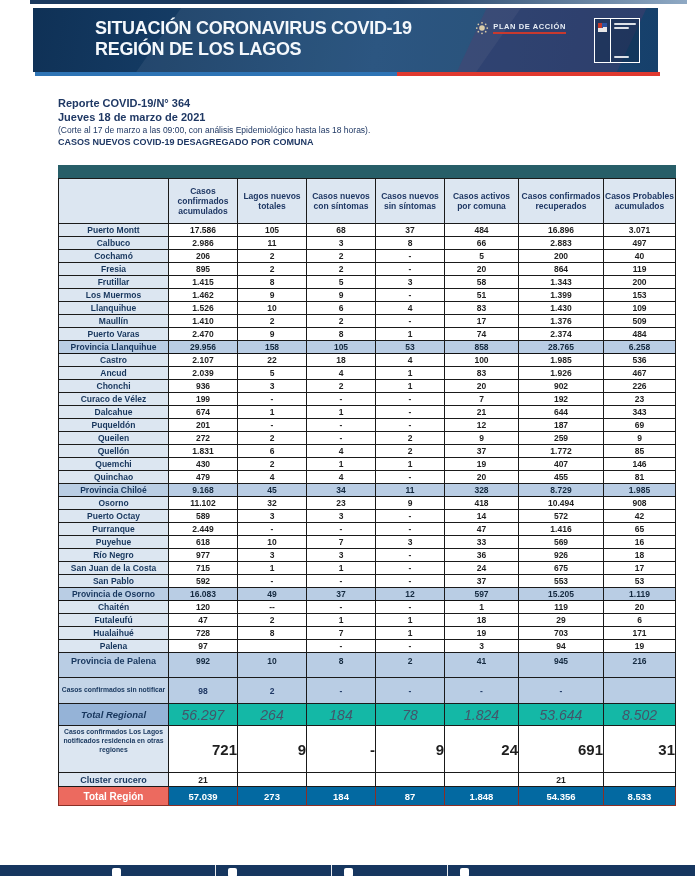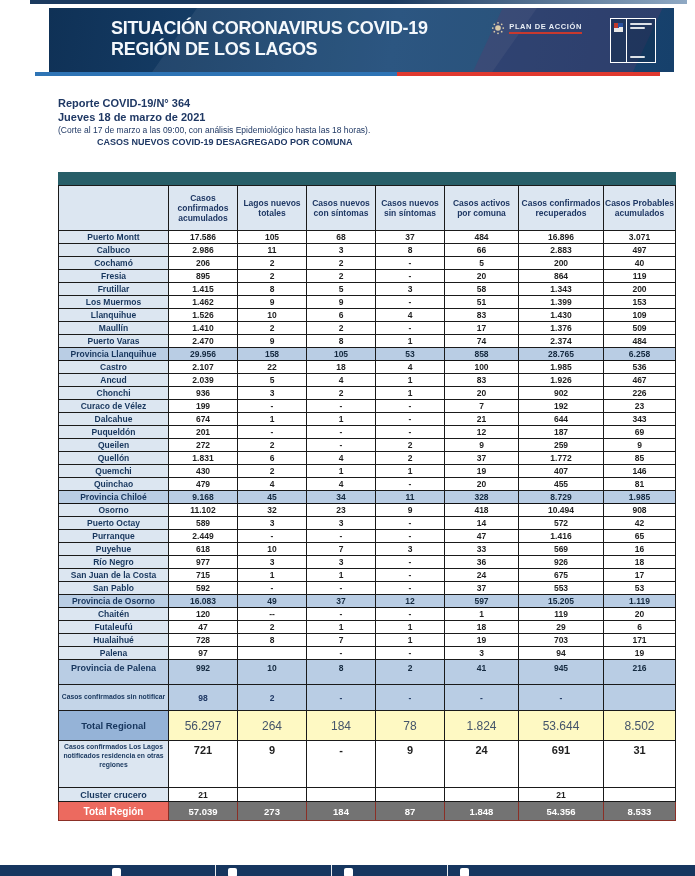--- a/index.html
+++ b/index.html
@@ -4,21 +4,21 @@
 <style>
   * { margin:0; padding:0; box-sizing:border-box; }
   body { background:#fff; font-family:"Liberation Sans", sans-serif; }
   .page { position:relative; width:695px; height:876px; background:#fff; overflow:hidden; }
 
   
   .top-strip { position:absolute; top:0; left:30px; right:8px; height:4px;
     background:linear-gradient(90deg,#1b3a5f 0%,#1b3a5f 55%,#8fa9c4 100%); }
 
   
-  .banner { position:absolute; top:8px; left:49px; width:625px; height:64px;
+  .banner { position:absolute; top:8px; left:33px; width:625px; height:64px;
     background:linear-gradient(100deg,#0f3156 0%,#1c4a78 55%,#16406b 100%);
     overflow:hidden; }
   .banner::before { content:""; position:absolute; left:120px; top:-20px; width:340px; height:120px;
     background:rgba(255,255,255,.07); transform:skewX(-35deg); }
   .banner::after { content:""; position:absolute; right:30px; top:-10px; width:160px; height:100px;
     background:rgba(90,60,110,.35); transform:skewX(-25deg); }
   .banner-titles { position:absolute; left:62px; top:10px; z-index:3; color:#f4f8fc; }
   .banner-title1 { font-size:18px; font-weight:600; letter-spacing:-0.3px; }
   .banner-title2 { font-size:18px; font-weight:800; letter-spacing:-0.3px; }
   .brand { position:absolute; right:92px; top:13px; z-index:3; text-align:right; color:#fff; }
@@ -36,24 +36,24 @@
   .gov-right { flex:1; display:flex; flex-direction:column; justify-content:space-between; padding:4px 3px; }
   .gov-line { height:2px; background:rgba(255,255,255,.85); border-radius:1px; }
   .gov-line.short { width:70%; }
   .banner-underline { position:absolute; top:72px; left:35px; width:625px; height:4px;
     background:linear-gradient(90deg,#2e74b5 0%,#2e74b5 58%,#e0392f 58%,#e0392f 100%); }
 
   
   .report { position:absolute; left:58px; top:96px; color:#1f3864; }
   .rep-l1, .rep-l2 { font-size:11px; font-weight:700; line-height:1.3; }
   .rep-l3 { font-size:8.5px; font-weight:400; line-height:1.4; }
-  .rep-l4 { font-size:9px; font-weight:700; line-height:1.4;margin-left:39px; }
+  .rep-l4 { font-size:9px; font-weight:700; line-height:1.4; }
 
   
-  .covid-table { position:absolute; left:58px; top:172px; width:617px;
+  .covid-table { position:absolute; left:58px; top:165px; width:617px;
     border-collapse:collapse; table-layout:fixed; border:1.5px solid #1a1a1a; }
   .covid-table td, .covid-table th { border:1px solid #1a1a1a; text-align:center;
     vertical-align:middle; overflow:hidden; }
 
   tr.teal td { height:13px; background:#275e68; border:1px solid #275e68;
     border-bottom:1px solid #1a1a1a; }
   tr.teal td:nth-child(7), tr.teal td:nth-child(8) { border-left:1px solid #123b42; }
 
   tr.header th { height:45px; background:#dce6f1; color:#1f3864;
     font-size:8.5px; font-weight:700; line-height:1.2; padding:1px; }
@@ -69,35 +69,35 @@
 
   tr.row-province-tall td { height:25px; vertical-align:top; padding-top:3px;
     background:#b9cde4; border-top:1.5px solid #111; }
   tr.row-province-tall td.lbl { color:#17365d; font-size:9px; }
   tr.row-province-tall td.val { color:#14293f;margin-left:20px; }
 
   tr.row-special td { background:#b9cde4; height:26px; }
   tr.row-special td.lbl { font-size:6.8px; line-height:1.25; background:#c4d5e8; }
   tr.row-special td.val { background:#b9cde4; color:#1f3864; }
 
-  tr.row-total-regional td { background:#95b3d7; height:30px; }
+  tr.row-total-regional td { background:#95b3d7; height:22px;font-style:italic; }
   tr.row-total-regional td.lbl { font-size:9.5px; color:#17365d; background:#95b3d7; }
-  tr.row-total-regional td.val { background:#fef9c3; color:#44546a; font-weight:400; font-size:12px; }
+  tr.row-total-regional td.val { background:#14b8a6; color:#44546a; font-weight:400; font-size:14px; }
 
   tr.row-note td { height:47px; vertical-align:top; }
   tr.row-note td.lbl { font-size:6.8px; line-height:1.3; padding-top:2px; }
-  tr.row-note td.val { padding-top:3px; font-size:11px; }
+  tr.row-note td.val { padding-top:15px; font-size:15px;text-align:right; }
 
   tr.row-cluster td { height:14px; }
   tr.row-cluster td.lbl { font-size:9px;margin-left:40px; }
 
   tr.row-total-region td { background:#ec6a5f; color:#fff; height:19px;
     border:1px solid #8b2f26; }
   tr.row-total-region td.lbl { background:#ec6a5f; color:#fff; font-size:10px; font-weight:700; }
-  tr.row-total-region td.val { background:#737373; color:#fff; font-size:9.5px; font-weight:700; }
+  tr.row-total-region td.val { background:#0369a1; color:#fff; font-size:9.5px; font-weight:700; }
 
   
   .footer { position:absolute; left:0; right:0; bottom:0; height:11px; background:#16365f;
     overflow:hidden; display:flex; align-items:flex-start; padding-left:100px; }
   .social-seg { width:116px; height:30px; border-right:1px solid rgba(255,255,255,.9);
     padding:3px 0 0 12px; }
   .social-seg:last-child { border-right:none; }
   .sicon { width:9px; height:9px; background:#fff; border-radius:2px; }
 </style>
 </head>

